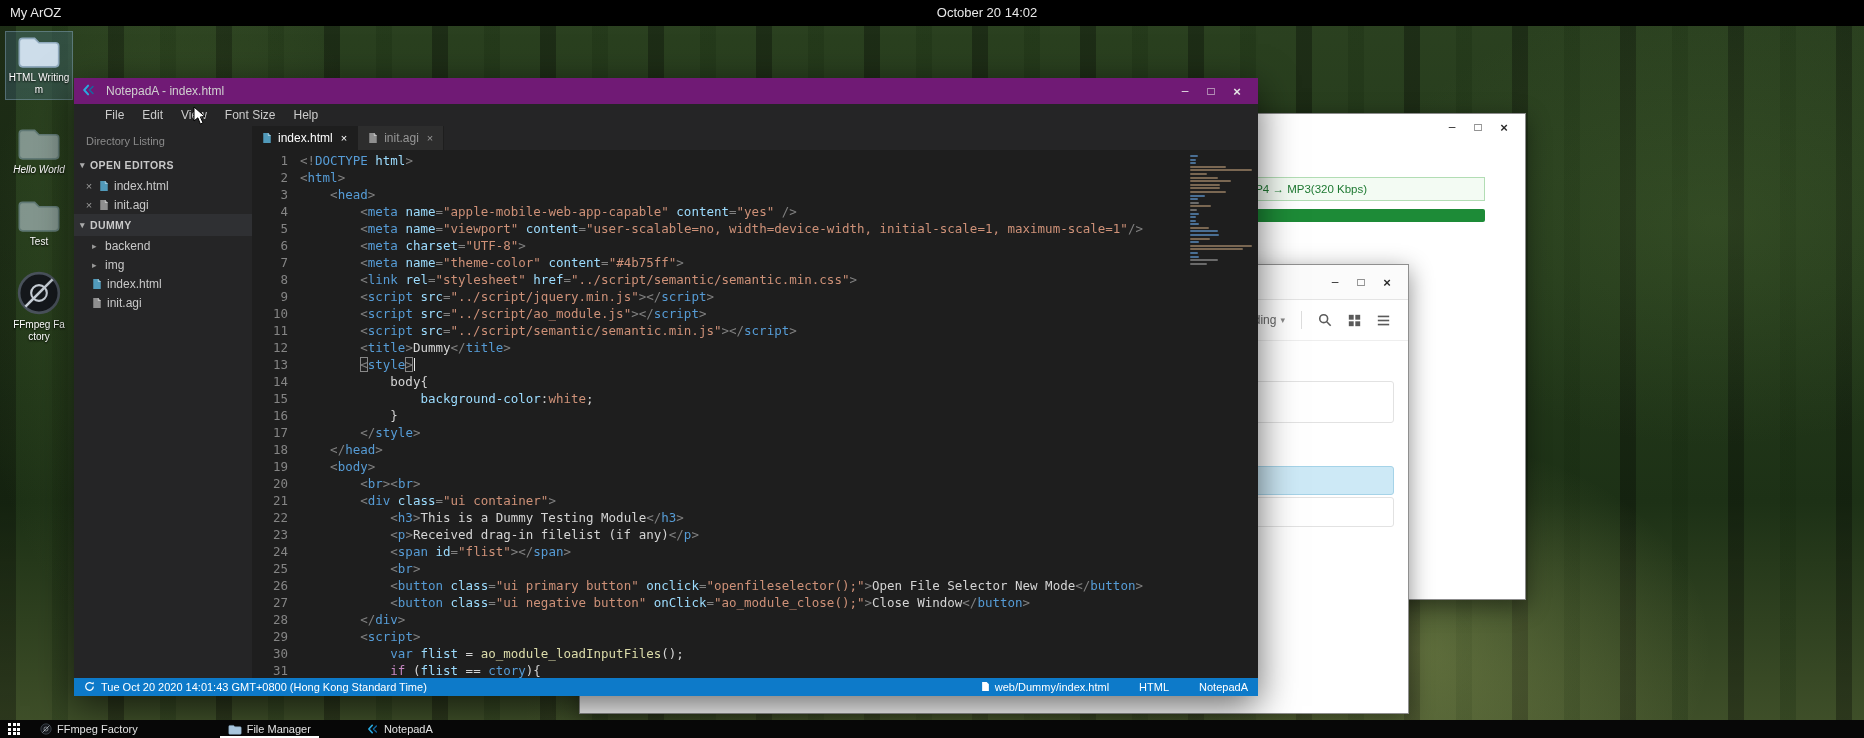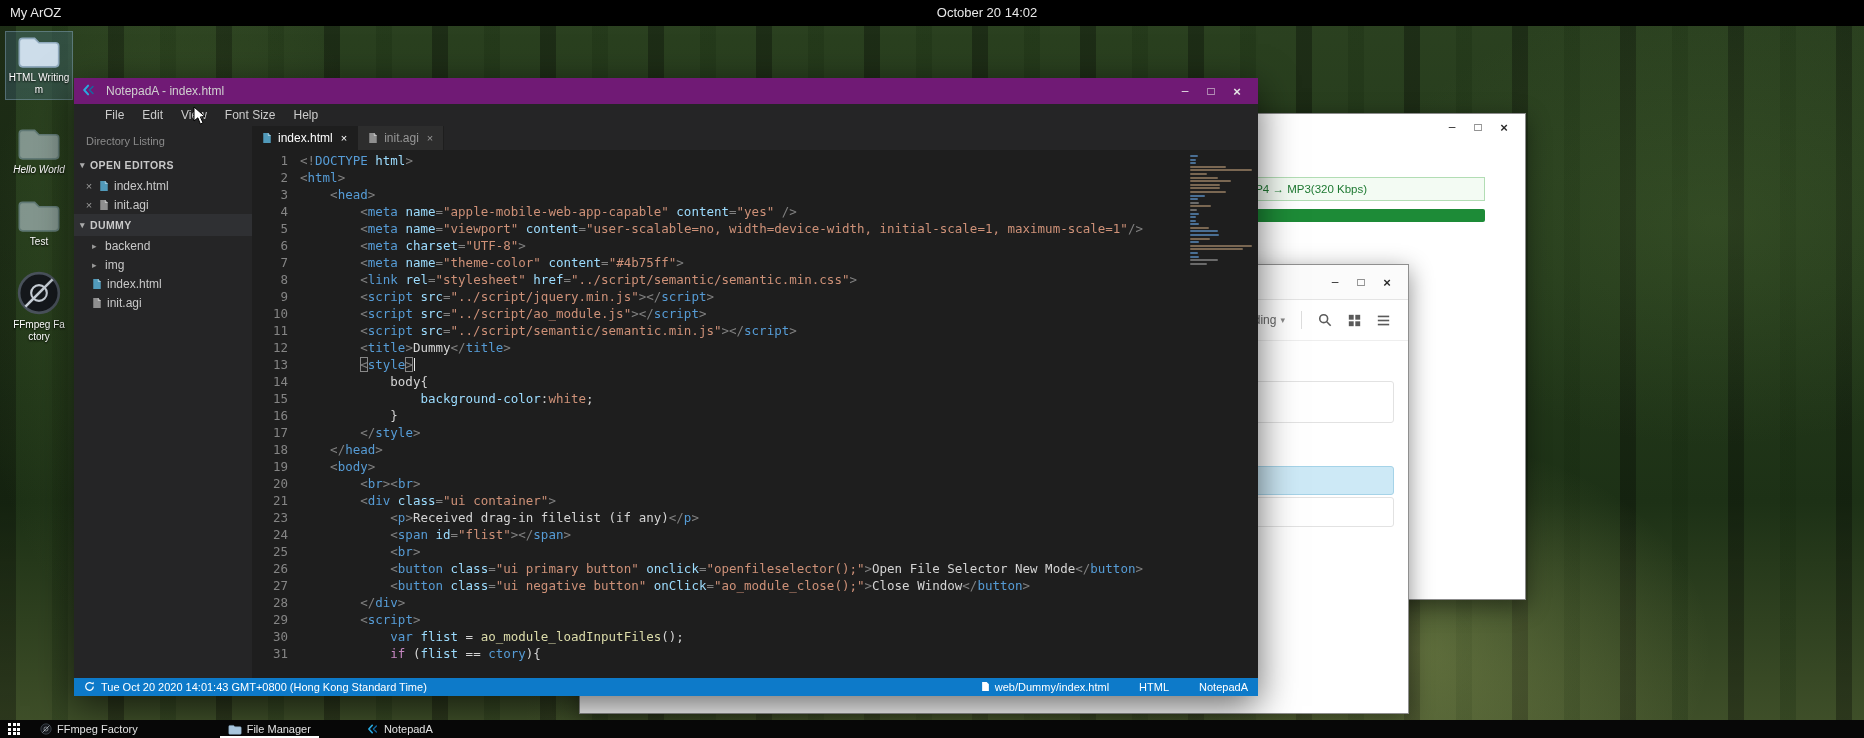--- a/index.html
+++ b/index.html
@@ -412,20 +412,24 @@
               </div>
               <div class="code-line">
                 <span class="gutter">20</span>
                 <span class="code-text"><span class="c-pl">        </span><span class="c-pu">&lt;</span><span class="c-tg">br</span><span class="c-pu">&gt;&lt;</span><span class="c-tg">br</span><span class="c-pu">&gt;</span></span>
               </div>
               <div class="code-line">
                 <span class="gutter">21</span>
                 <span class="code-text"><span class="c-pl">        </span><span class="c-pu">&lt;</span><span class="c-tg">div</span><span class="c-pl"> </span><span class="c-at">class</span><span class="c-pu">=</span><span class="c-st">"ui container"</span><span class="c-pu">&gt;</span></span>
               </div>
               <div class="code-line">
+                <span class="gutter">22</span>
+                <span class="code-text"><span class="c-pl">            </span><span class="c-pu">&lt;</span><span class="c-tg">h3</span><span class="c-pu">&gt;</span><span class="c-pl">This is a Dummy Testing Module</span><span class="c-pu">&lt;/</span><span class="c-tg">h3</span><span class="c-pu">&gt;</span></span>
+              </div>
+              <div class="code-line">
                 <span class="gutter">23</span>
                 <span class="code-text"><span class="c-pl">            </span><span class="c-pu">&lt;</span><span class="c-tg">p</span><span class="c-pu">&gt;</span><span class="c-pl">Received drag-in filelist (if any)</span><span class="c-pu">&lt;/</span><span class="c-tg">p</span><span class="c-pu">&gt;</span></span>
               </div>
               <div class="code-line">
                 <span class="gutter">24</span>
                 <span class="code-text"><span class="c-pl">            </span><span class="c-pu">&lt;</span><span class="c-tg">span</span><span class="c-pl"> </span><span class="c-at">id</span><span class="c-pu">=</span><span class="c-st">"flist"</span><span class="c-pu">&gt;&lt;/</span><span class="c-tg">span</span><span class="c-pu">&gt;</span></span>
               </div>
               <div class="code-line">
                 <span class="gutter">25</span>
                 <span class="code-text"><span class="c-pl">            </span><span class="c-pu">&lt;</span><span class="c-tg">br</span><span class="c-pu">&gt;</span></span>

